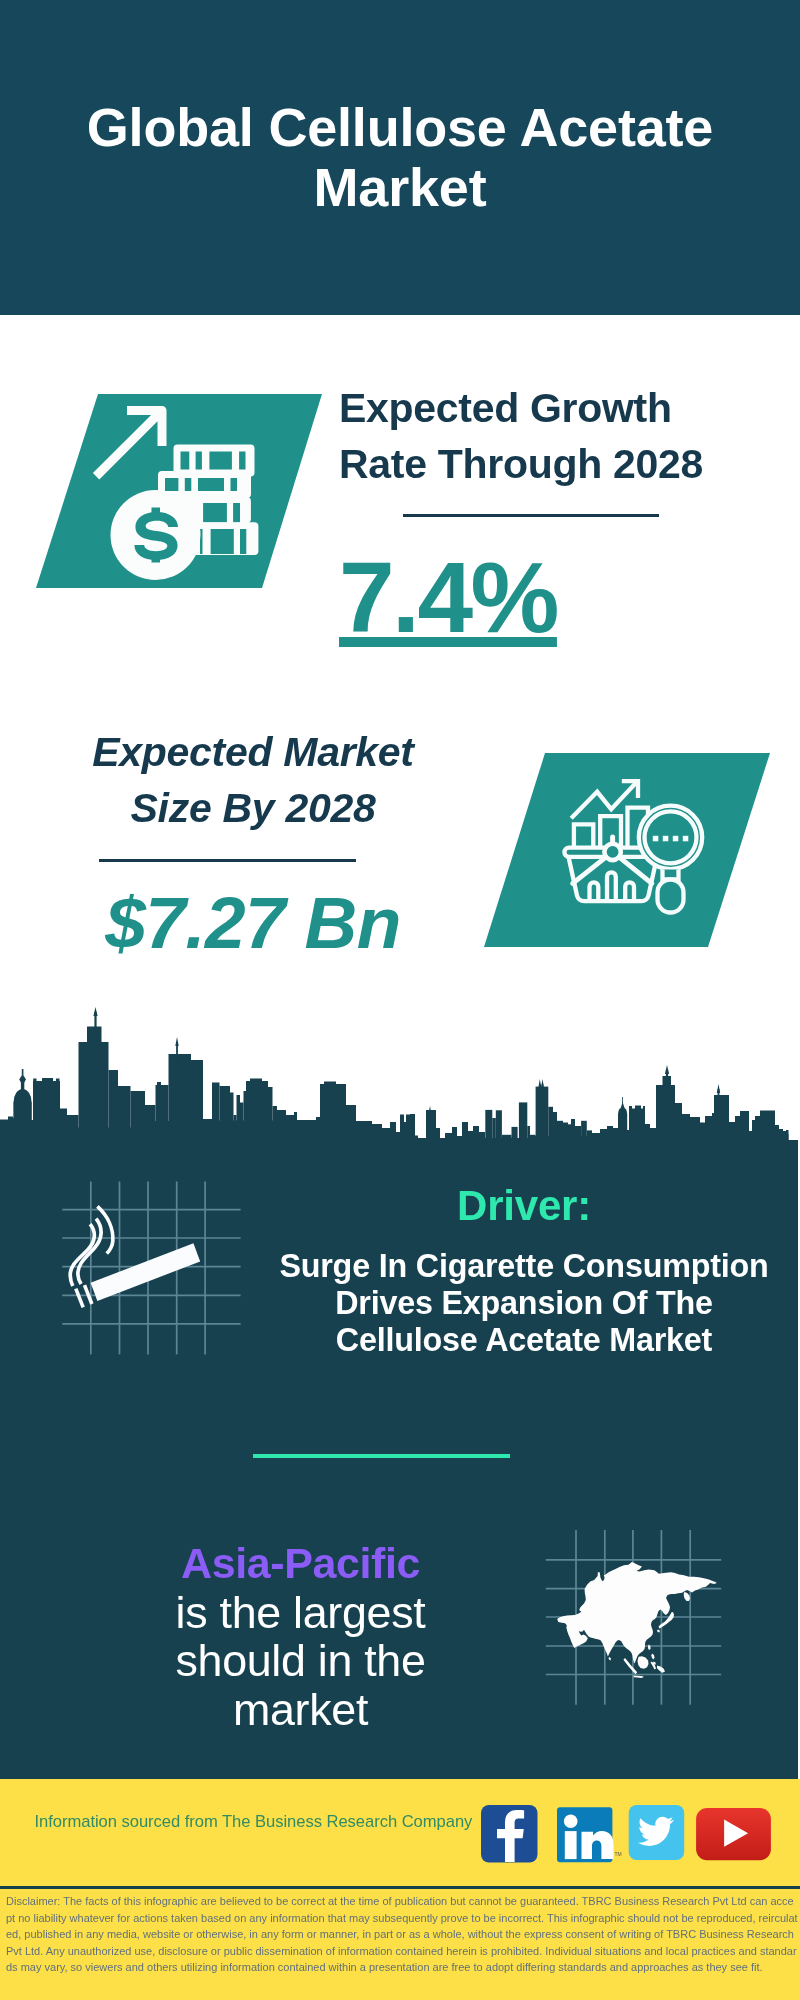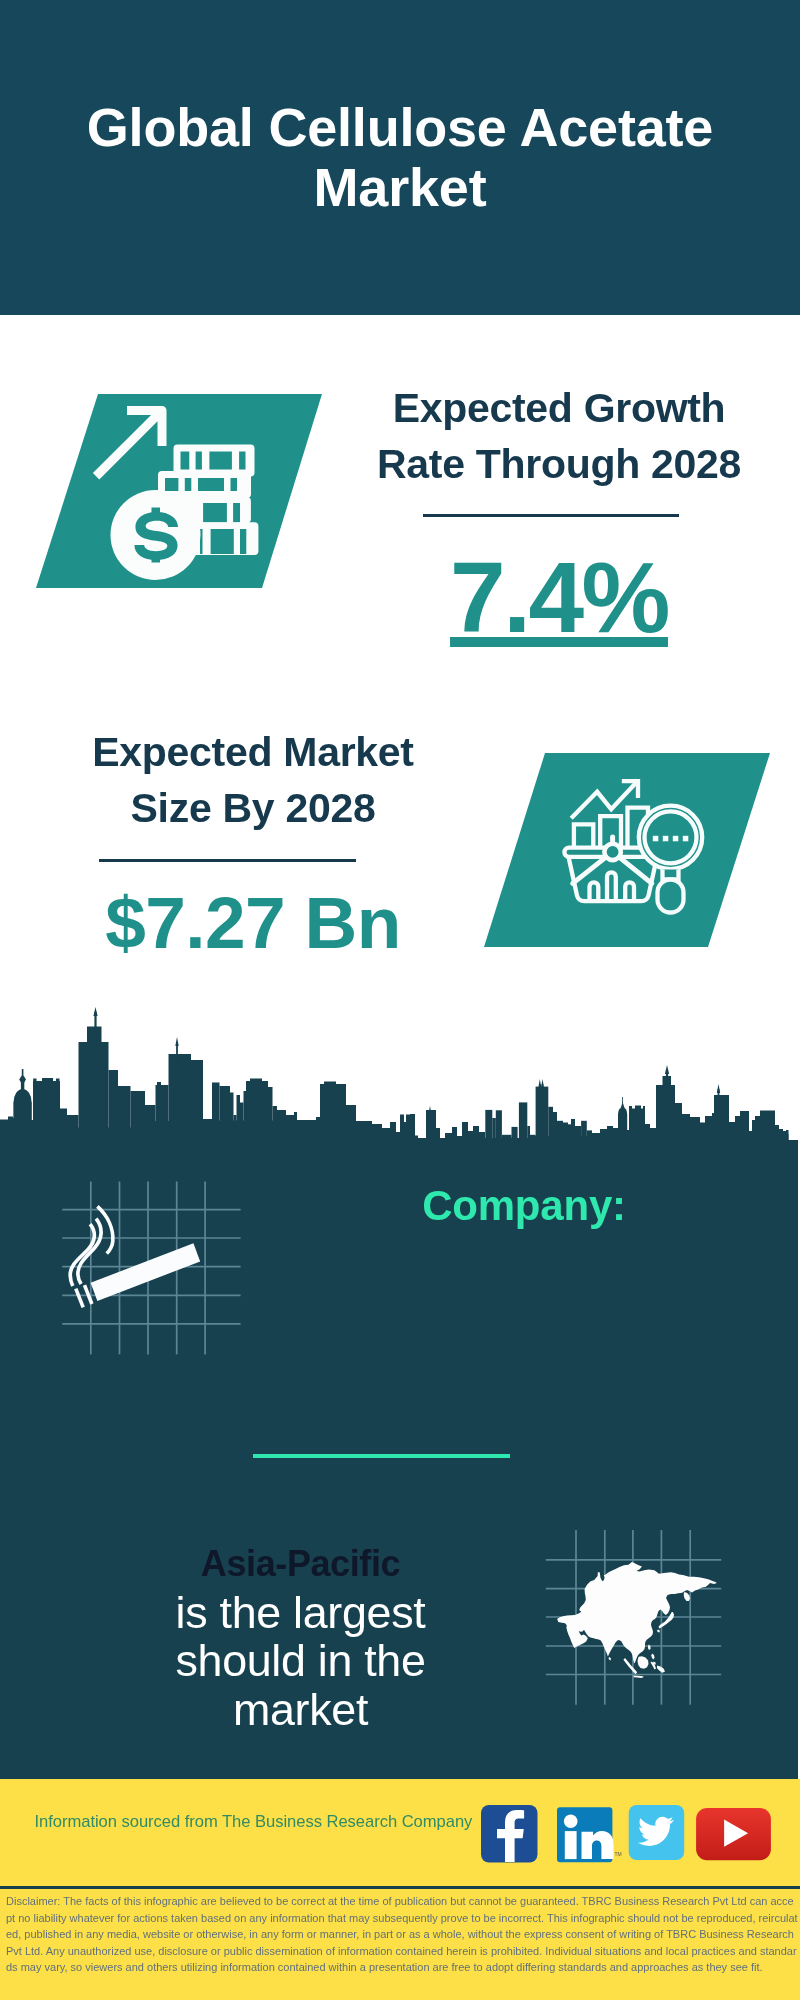--- a/index.html
+++ b/index.html
@@ -12,42 +12,42 @@
   .header { position: absolute; left: 0; top: 0; width: 800px; height: 315px; background: #16475a; }
   .header-title { position: absolute; left: 50px; top: 97px; width: 700px; text-align: center;
       color: #ffffff; font-size: 54px; font-weight: bold; line-height: 60px; letter-spacing: -0.2px; }
 
   
   .stat-label { color: #17394d; font-size: 41px; font-weight: bold; line-height: 55.9px; letter-spacing: -0.3px; }
   .stat-rule { height: 3px; background: #17394d; }
   .stat-value { color: #1f918a; font-size: 100px; font-weight: bold; line-height: 100px; letter-spacing: -2.5px; }
 
   .stat1-shape { position: absolute; left: 36px; top: 394px; }
-  .stat1-text  { position: absolute; left: 359px; top: 381px; width: 400px; text-align: center; }
+  .stat1-text  { position: absolute; left: 339px; top: 381px; width: 400px; text-align: left; }
   .stat1-text .stat-rule  { position: absolute; left: 63.7px; top: 133px; width: 256px; }
   .stat1-text .stat-value { margin-top: 54px; text-decoration: underline; }
 
-  .stat2-text  { position: absolute; left: 53px; top: 725px; width: 400px; text-align: center; }
+  .stat2-text  { position: absolute; left: 53px; top: 725px; width: 400px; text-align: center; font-style: italic; }
   .stat2-text .stat-value { white-space: nowrap; margin-top: 49px; font-size: 73px; line-height: 73px; letter-spacing: -0.6px; }
   .stat2-text .stat-rule  { position: absolute; left: 45.8px; top: 134px; width: 257px; }
   .stat2-shape { position: absolute; left: 484px; top: 753px; }
 
   
   .dark-body { position: absolute; left: 0; top: 1140px; width: 798px; height: 639px; background: #17414f; }
   .city { position: absolute; left: 0; top: 1000px; }
 
   .driver-icon { position: absolute; left: 55px; top: 1176px; }
   .driver-text { position: absolute; left: 264px; top: 1185px; width: 520px; text-align: center; }
   .driver-head { color: #2ee8ae; font-size: 42px; font-weight: bold; line-height: 42px; letter-spacing: -0.2px; }
   .driver-body { color: #ffffff; font-size: 32.3px; font-weight: bold; line-height: 37.2px; margin-top: 21px; letter-spacing: -0.2px; }
 
   .green-rule { position: absolute; left: 253px; top: 1454px; width: 257px; height: 4px; background: #2ee8ae; }
 
   .region-text { position: absolute; left: 105px; top: 1542px; width: 391px; text-align: center; }
-  .region-name { color: #0f172a; font-size: 36px; font-weight: bold; line-height: 43.5px; letter-spacing: -0.4px; text-align: center; }
+  .region-name { color: #8b5cf6; font-size: 43px; font-weight: bold; line-height: 43.5px; letter-spacing: -0.4px; text-align: center; }
   .region-body { color: #ffffff; font-size: 44.8px; font-weight: normal; line-height: 48.5px; margin-top: 2px; letter-spacing: -0.3px; }
   .region-icon { position: absolute; left: 540px; top: 1524px; }
 
   
   .footer { position: absolute; left: 0; top: 1779px; width: 800px; height: 221px; background: #fde047; }
   .footer-text { position: absolute; left: 34.5px; top: 32px; color: #318b65; font-size: 16.6px; line-height: 21.8px; letter-spacing: -0.05px; }
   .social { position: absolute; left: 480.5px; top: 21px; }
   .divider { position: absolute; left: 0; top: 107px; width: 800px; height: 2.5px; background: #17414f; }
   .disclaimer { position: absolute; left: 6px; top: 114px; width: 793px; color: #62707a; font-size: 11px; line-height: 16.5px; word-break: break-all; }
 </style>
@@ -324,21 +324,22 @@
 </g>
 <g fill="none" stroke="#fbfcfd" stroke-width="3.7" stroke-linecap="butt">
 <path d="M35.1,48.2 C41.5,56 40.5,65.5 33,73.5 C24.5,82.5 15,88.5 15.2,99.5 C15.4,104.5 16.3,107 17.8,110"></path>
 <path d="M41.1,42.6 C48.5,52 47.5,63 39.5,72 C31,81.5 22.5,87.5 22.9,98.5 C23.1,103 24.5,105.5 26.1,108"></path>
 <path d="M42.4,30.4 C53.5,40.5 58.5,53.5 57.8,65 C57.4,70.5 54.8,74.5 51.7,77.5"></path>
 </g>
 
 </svg>
   </div>
   <div class="driver-text">
-    <div class="driver-head">Company:</div>
+    <div class="driver-head">Driver:</div>
+    <div class="driver-body">Surge In Cigarette Consumption Drives Expansion Of The Cellulose Acetate Market</div>
   </div>
 
   <div class="green-rule"></div>
 
   <div class="region-text">
     <div class="region-name">Asia-Pacific</div>
     <div class="region-body">is the largest should in the market</div>
   </div>
   <div class="region-icon">
 <svg width="190" height="190" viewBox="0 0 190 190">

